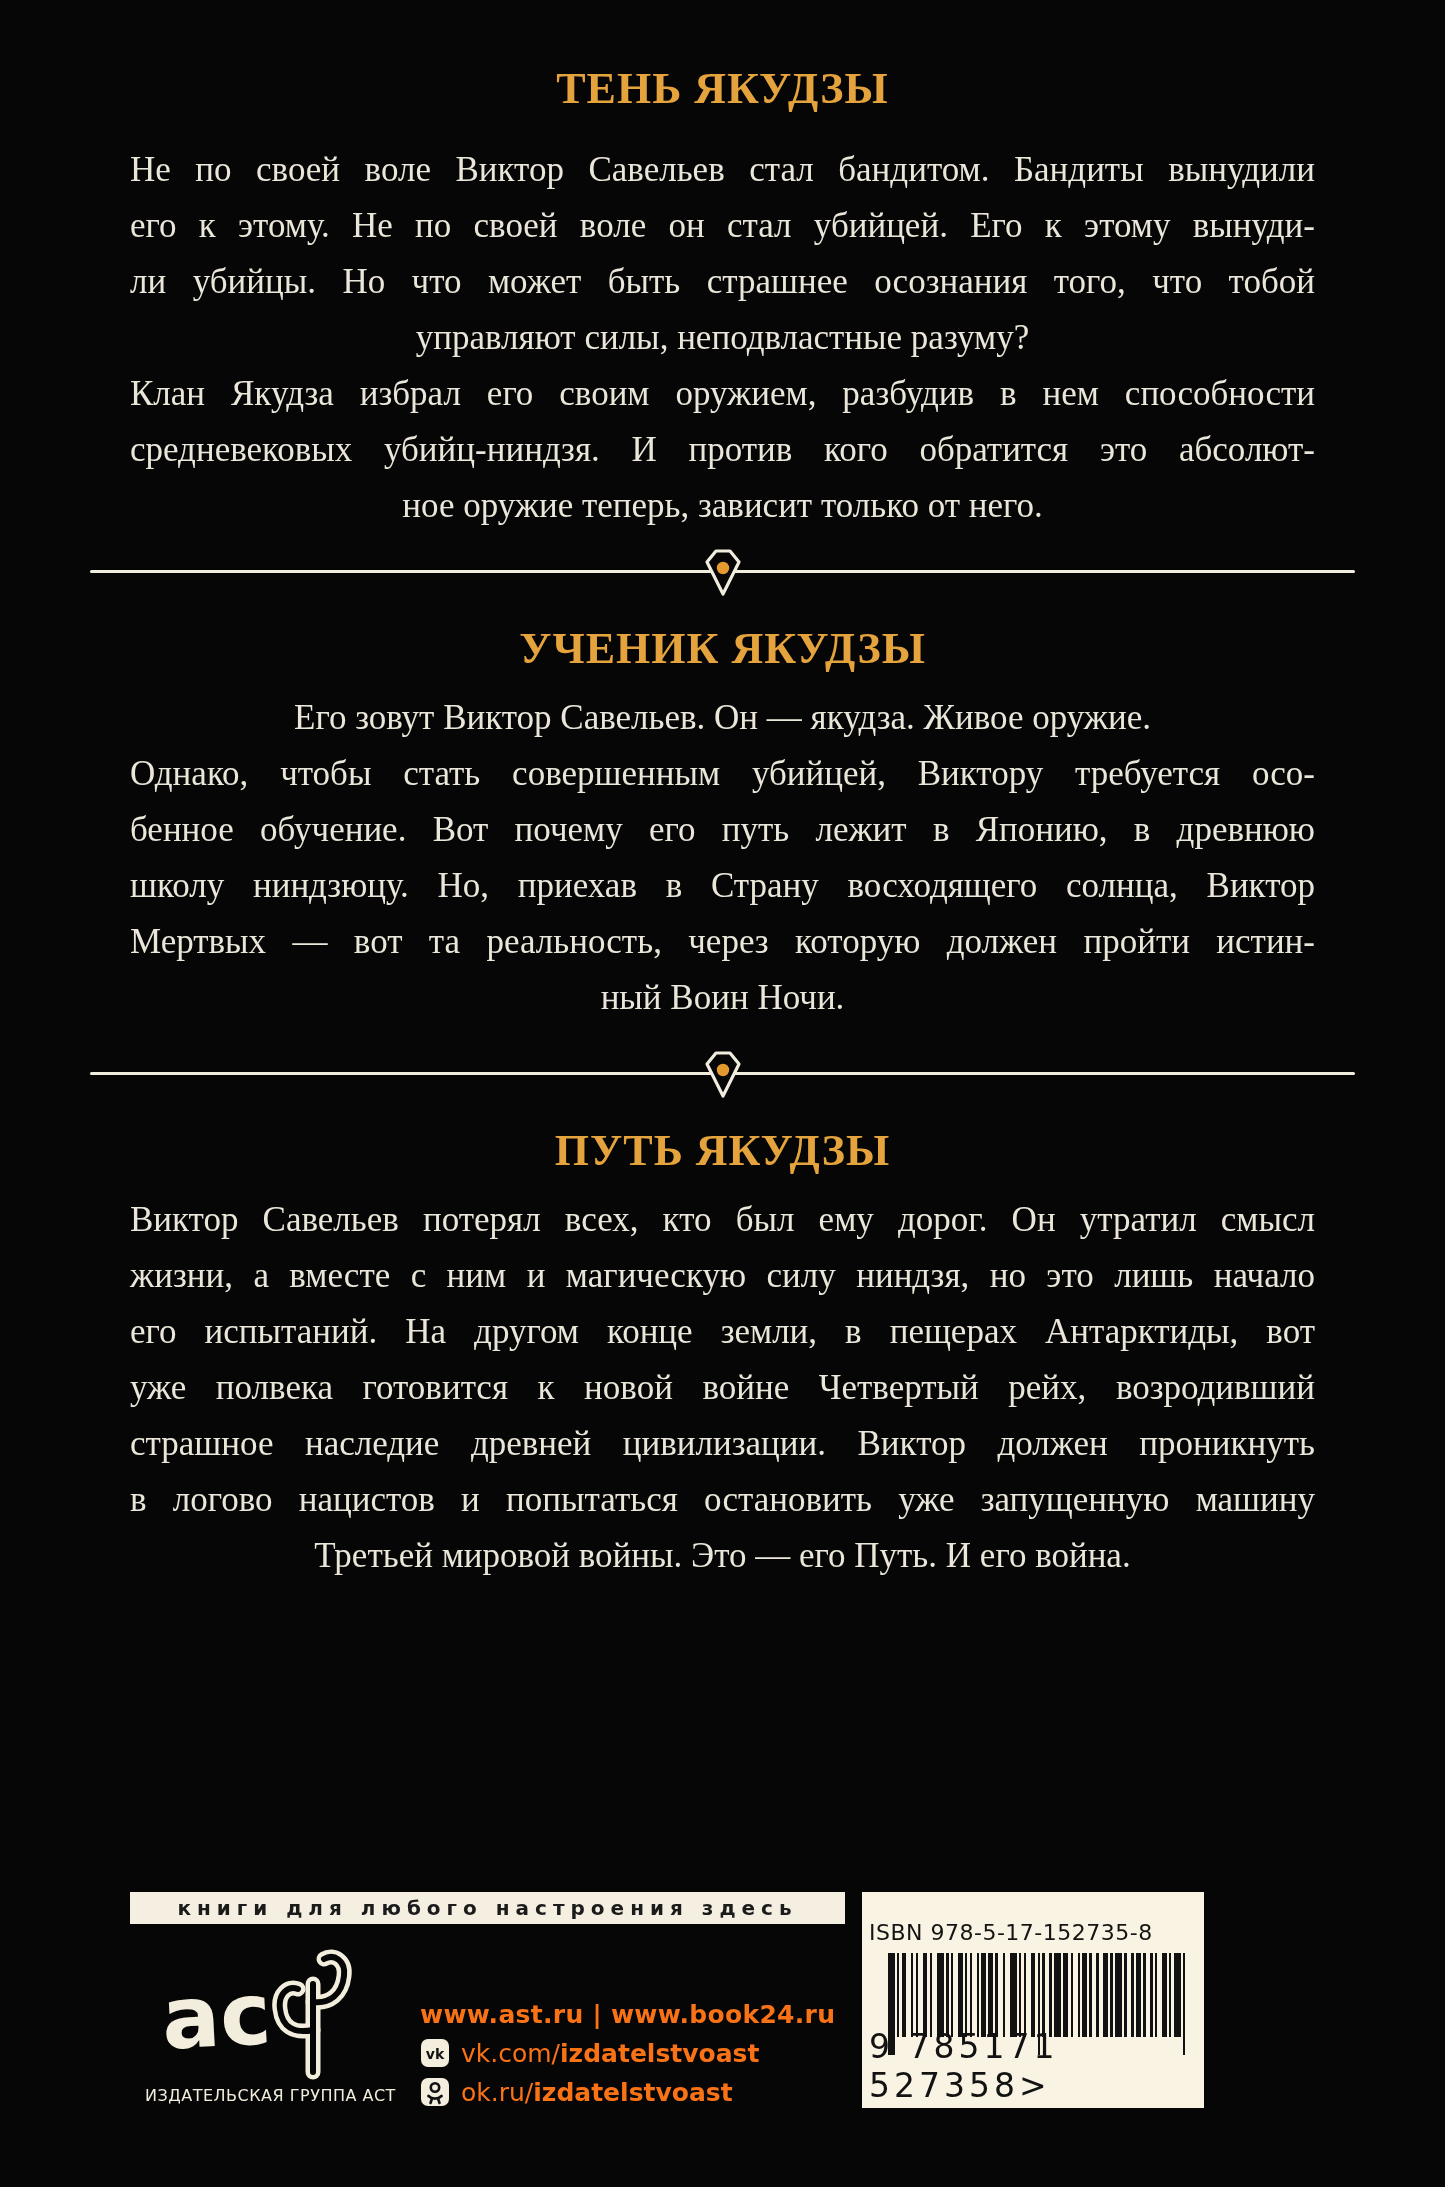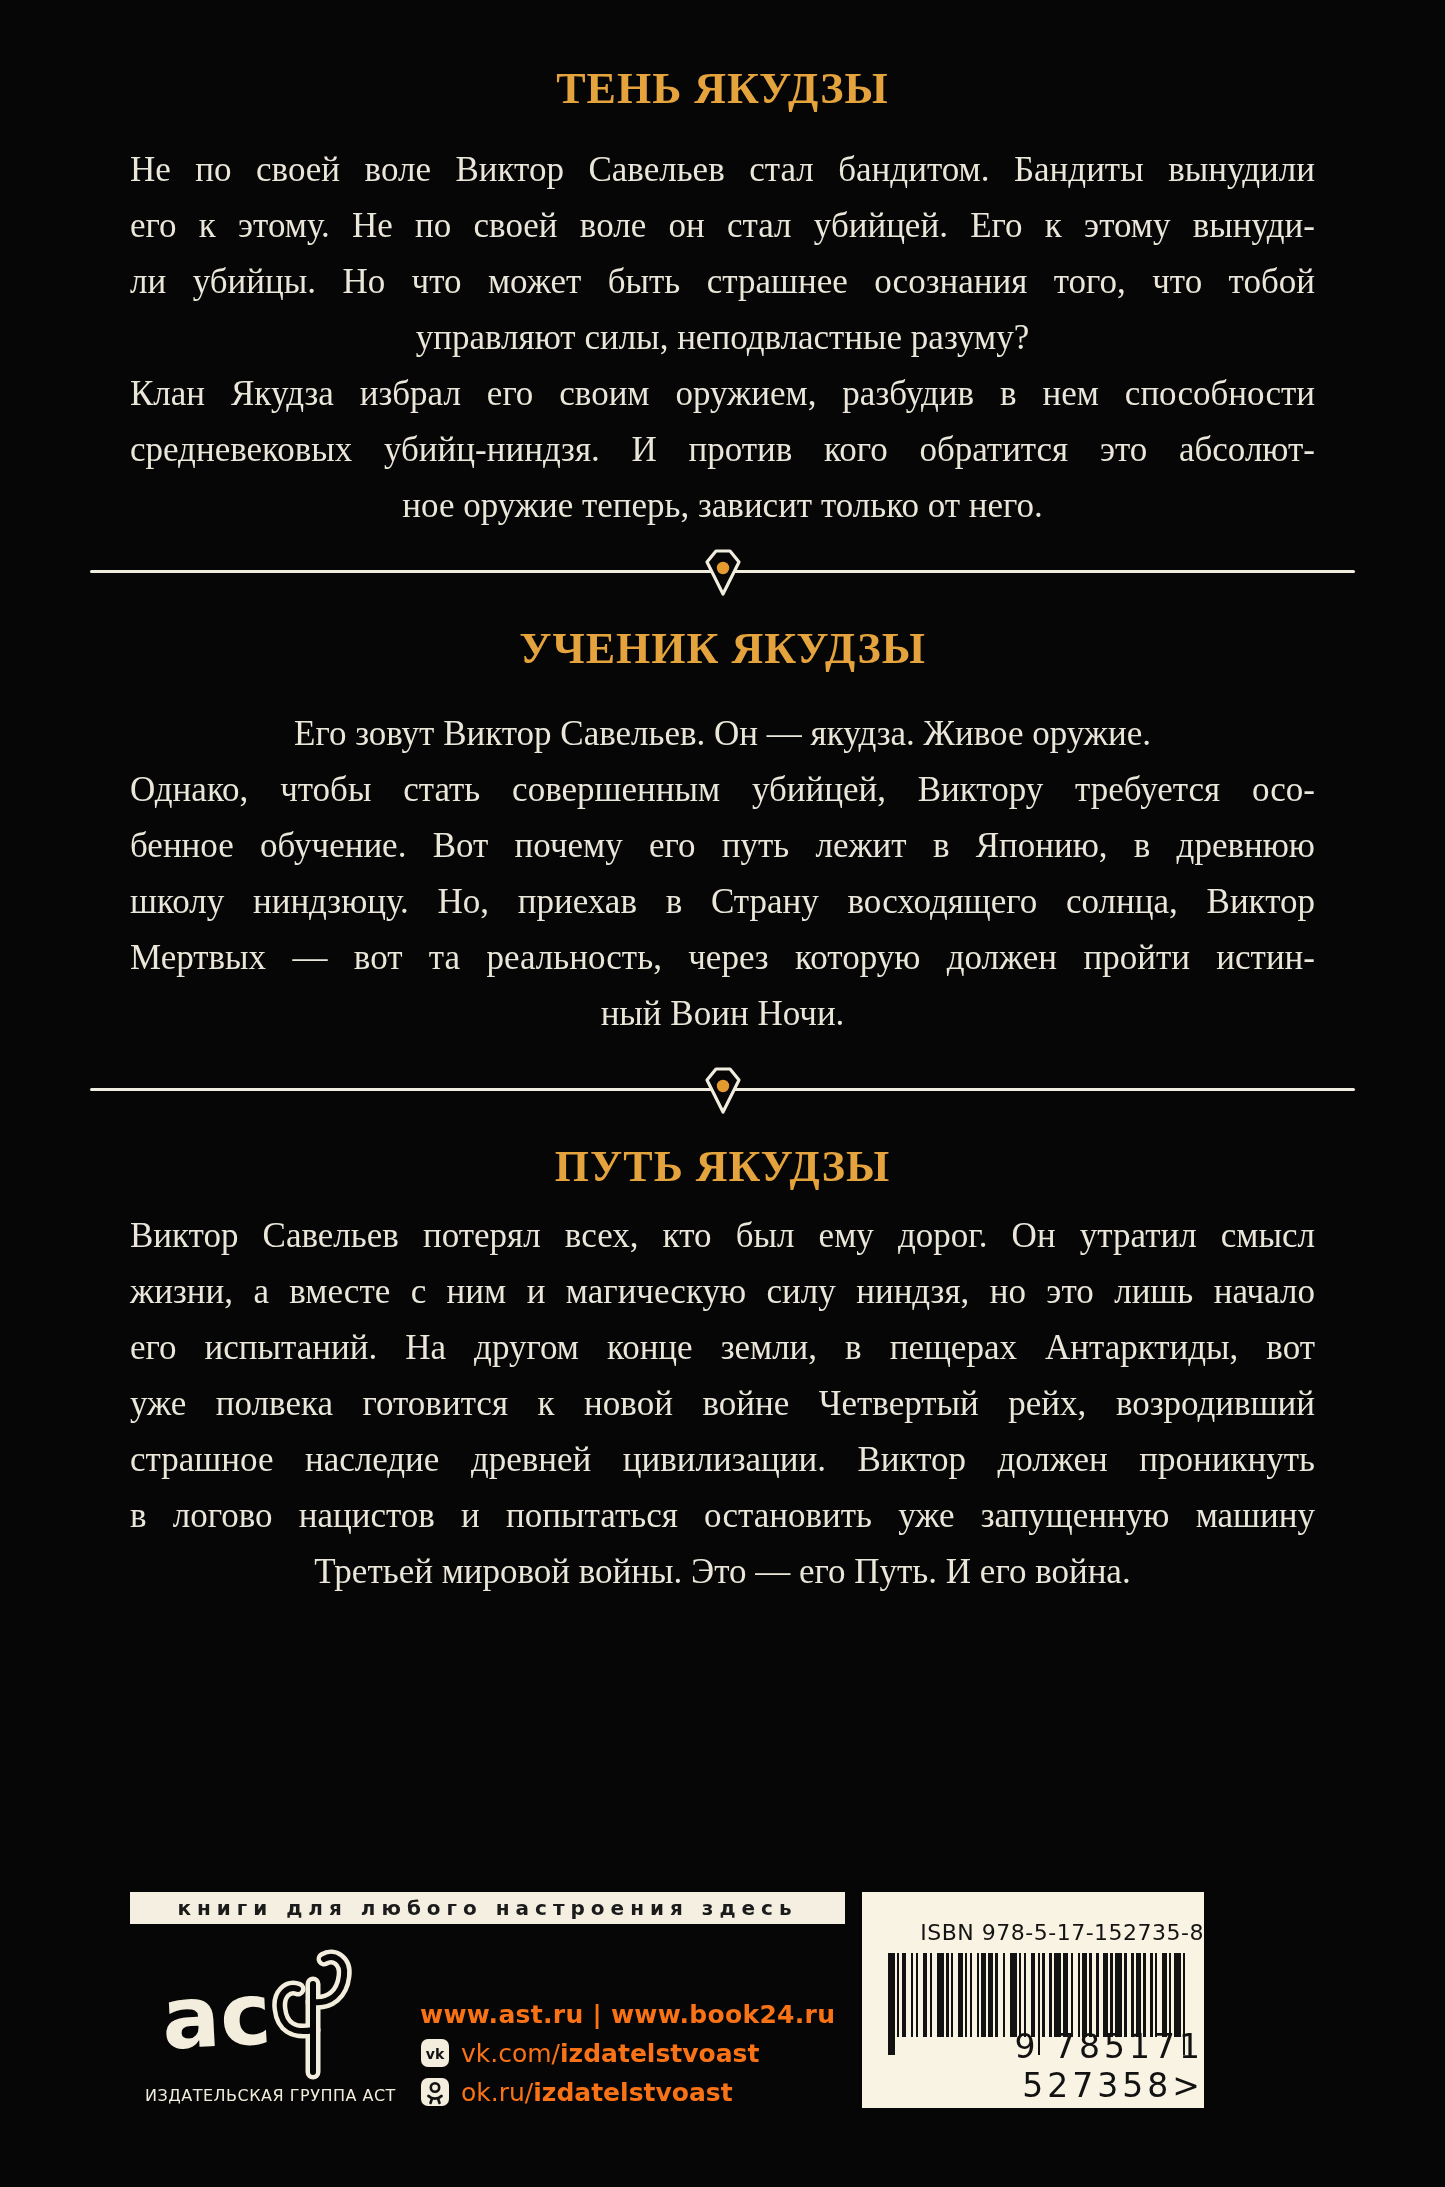--- a/index.html
+++ b/index.html
@@ -15,21 +15,21 @@
   
   h2.sec-title{
     margin:0;
     font-size:44px;line-height:50px;
     font-weight:bold;
     letter-spacing:1px;
     text-align:center;
     color:#E4A33C;
   }
   .sec-1 .paras{margin-top:28px;}
-  .sec-2 .paras{margin-top:32px;}
+  .sec-2 .paras{margin-top:16px;}
   .sec-3 .paras{margin-top:16px;}
   .paras .line{
     font-size:35px;
     line-height:56px;
     color:#EAE6D9;
     text-align:justify;
     text-align-last:justify;
     white-space:normal;
   }
   .paras .line.last{text-align-last:center;}
@@ -55,21 +55,21 @@
     font-family:"DejaVu Sans",sans-serif;
     font-weight:bold;font-size:20px;letter-spacing:6px;
     color:#1B1B1B;white-space:nowrap;
   }
   .isbn-box{
     position:absolute;left:862px;top:1892px;
     width:342px;height:216px;
     background:#F8F3E2;
     box-sizing:border-box;
     padding-top:28px;
-    text-align:right;
+    text-align:left;
     font-family:"DejaVu Sans",sans-serif;
     color:#141414;
     padding-left:7px;
   }
   .isbn-num{font-size:22px;letter-spacing:0.5px;}
   .bars{
     margin:8px auto 0 auto;width:300px;height:88px;
     display:flex;align-items:flex-start;justify-content:center;
   }
   .bars span{display:block;height:84px;background:#121212;}

